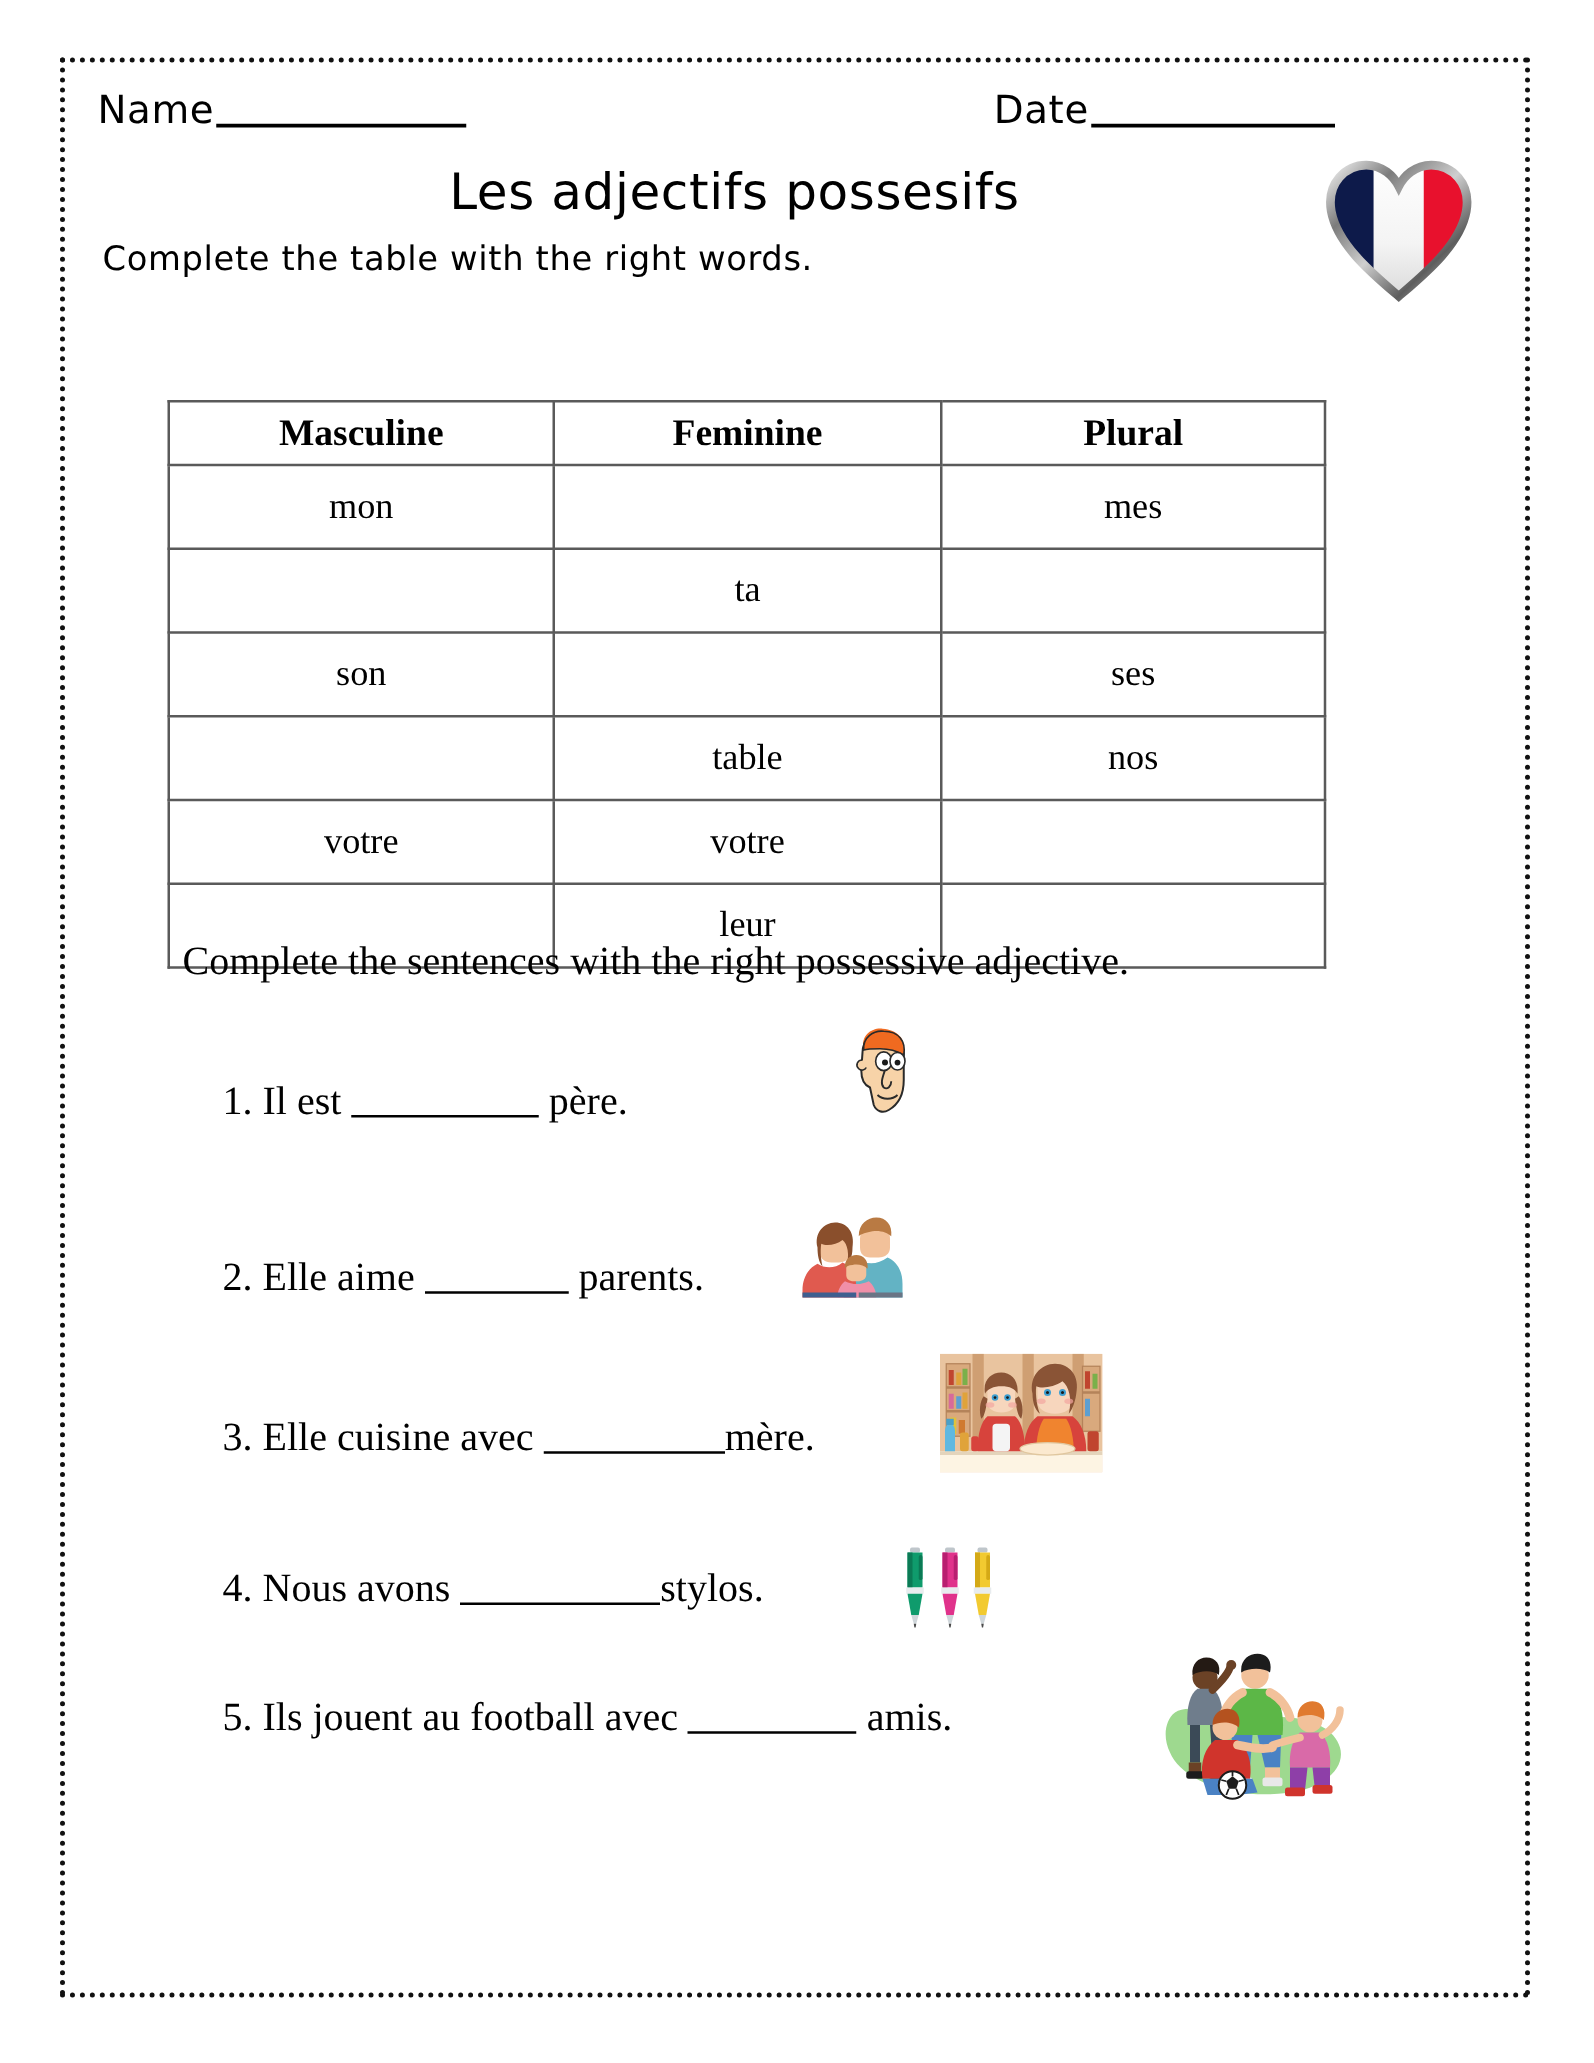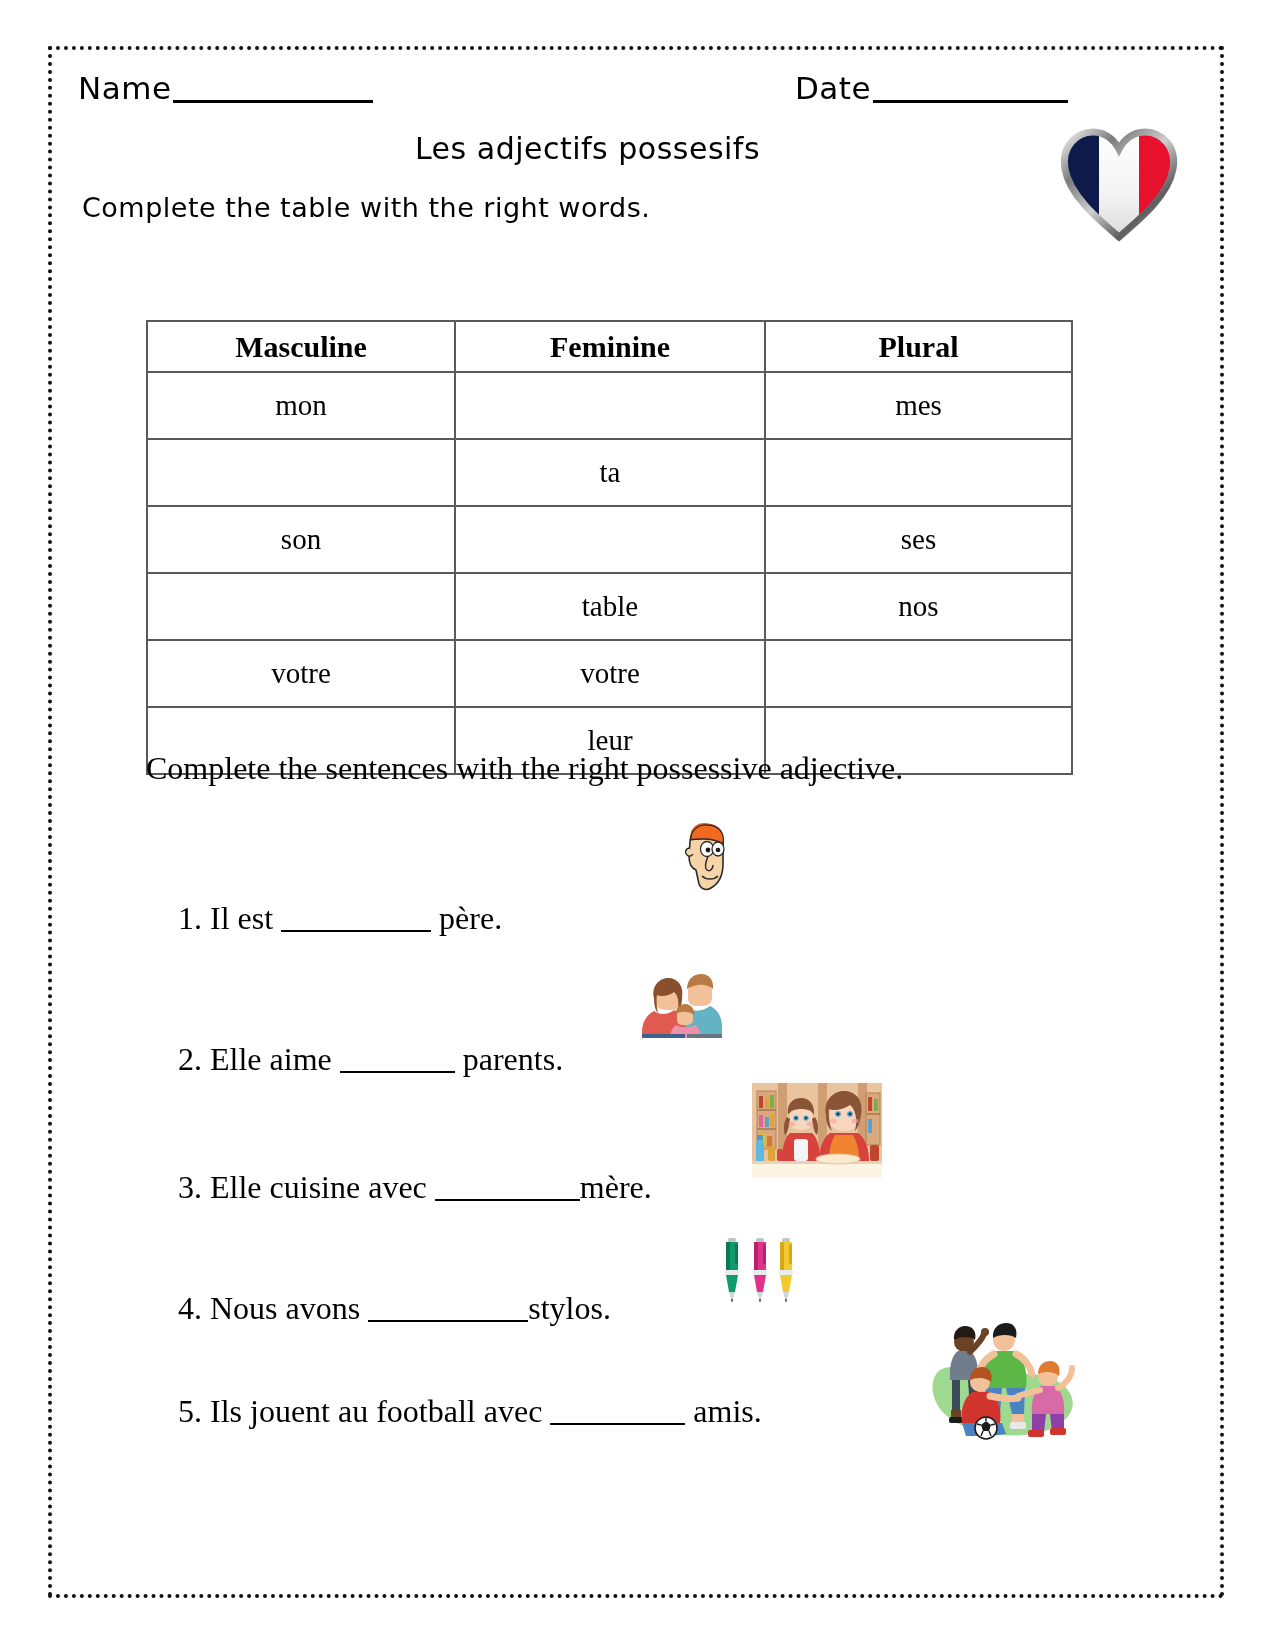--- a/index.html
+++ b/index.html
@@ -62,21 +62,21 @@
     margin-left: 2px;
   }
   .blank-rule.short { width: 195px; }
 
   .worksheet-title {
     position: absolute;
     left: 0;
     top: 131px;
     width: 1275px;
     text-align: center;
-    font-size: 30px;
+    font-size: 40px;
     padding-right: 100px;
     box-sizing: border-box;
   }
 
   .instruction-1 {
     position: absolute;
     left: 82px;
     top: 192px;
     font-size: 27px;
   }
@@ -86,21 +86,21 @@
     position: absolute;
     left: 1058px;
     top: 124px;
     width: 122px;
     height: 118px;
   }
 
   
   .poss-table {
     position: absolute;
-    left: 146px;
+    left: 134px;
     top: 320px;
     width: 925px;
     border-collapse: collapse;
     table-layout: fixed;
   }
   .poss-table th, .poss-table td {
     border: 2px solid #5a5a5a;
     height: 63px;
     text-align: center;
     vertical-align: middle;
@@ -127,21 +127,20 @@
     font-family: "Liberation Serif", serif;
   }
 
   
   .sentence {
     position: absolute;
     font-size: 32px;
     font-family: "Liberation Serif", serif;
     white-space: nowrap;
     color: #000;
-    margin-top: 38px;
   }
   .s1 { left: 178px; top: 862px; }
   .s2 { left: 178px; top: 1003px; }
   .s3 { left: 178px; top: 1131px; }
   .s4 { left: 178px; top: 1252px; }
   .s5 { left: 178px; top: 1355px; }
 
   .fill {
     display: inline-block;
     border-bottom: 2px solid #000;

